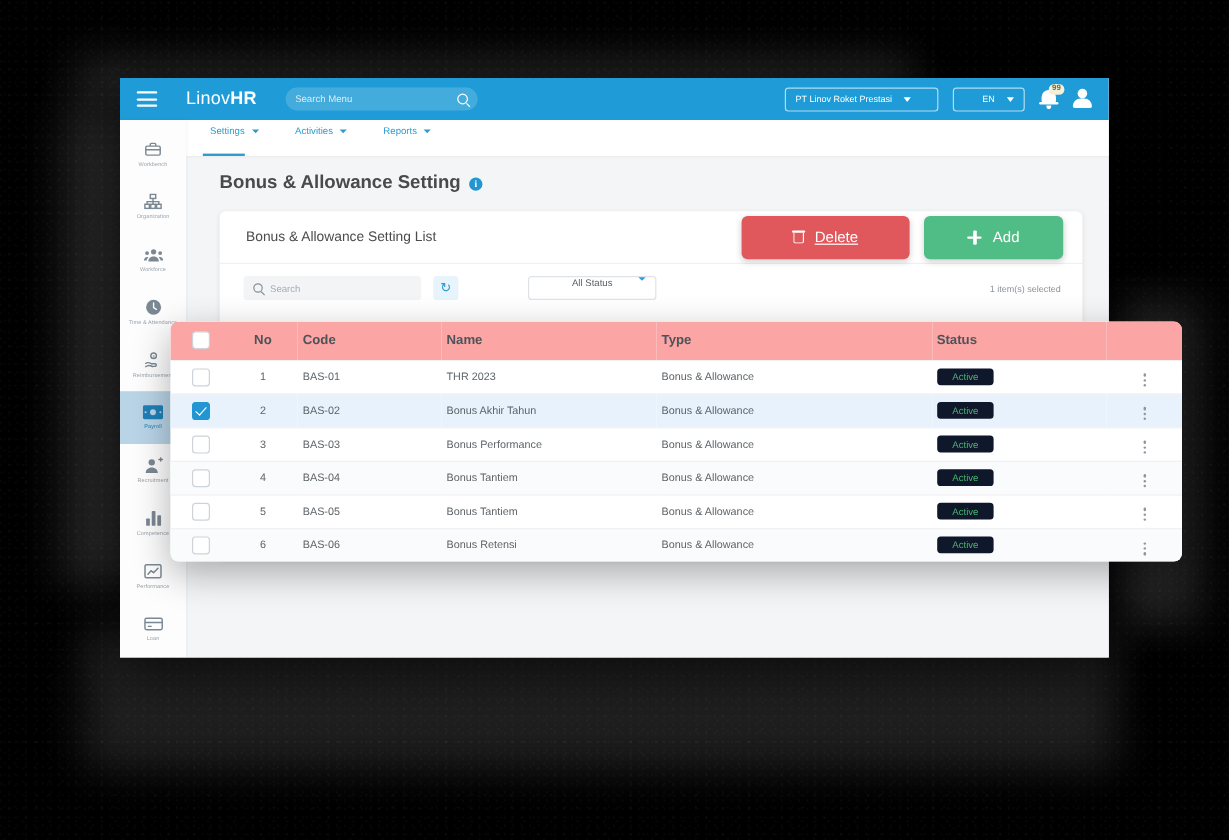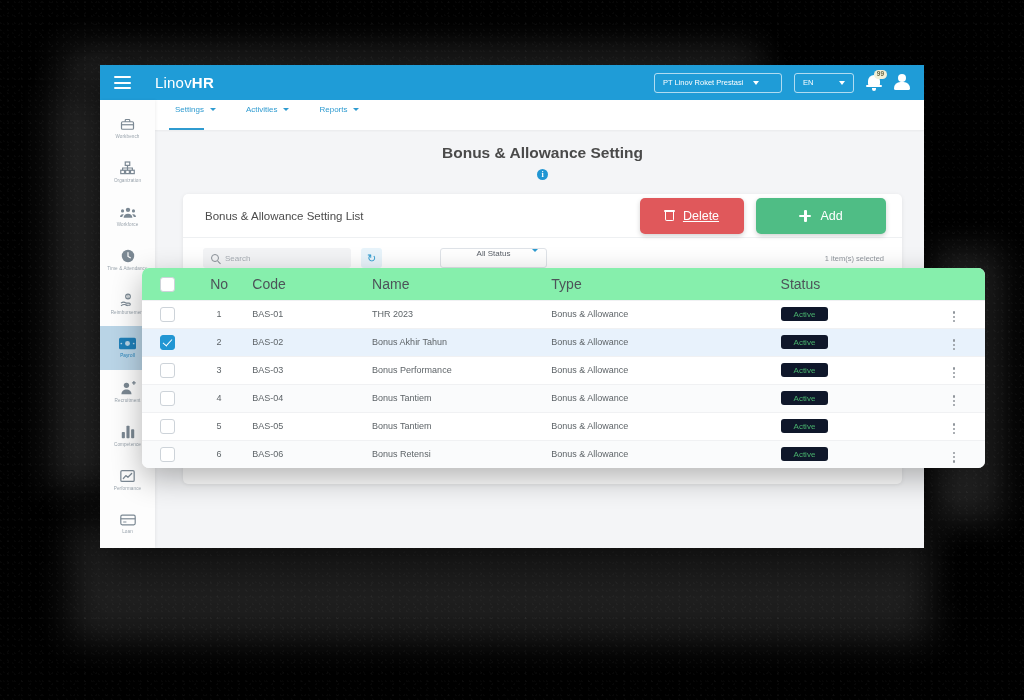--- a/index.html
+++ b/index.html
@@ -69,21 +69,21 @@
   .hsearch .mag::after { content:""; position:absolute; right:-3px; bottom:-2px; width:4px; height:1.4px; background:#fff; transform:rotate(45deg); }
 
   .topright { margin-left:auto; display:flex; align-items:center; gap:12px; }
   .pill {
     height:20px; border:1px solid rgba(255,255,255,.65); border-radius:3px;
     display:flex; align-items:center; padding:0 8px; gap:10px;
     color:#fff; font-size:7.5px; white-space:nowrap;
   }
   .pill .caret { width:0;height:0;border-left:3.5px solid transparent;border-right:3.5px solid transparent;border-top:4px solid #fff; }
   .pill.company { min-width:128px; }
-  .pill.lang { min-width:60px; justify-content:space-between; }
+  .pill.lang { min-width:60px; justify-content:flex-end; }
 
   .bell { position:relative; width:16px; height:17px; cursor:pointer; }
   .bell .body { position:absolute; left:2px; top:1px; width:12px; height:11px; background:#fff; border-radius:6px 6px 2px 2px; }
   .bell .rim { position:absolute; left:0; bottom:4px; width:16px; height:2px; background:#fff; border-radius:1px; }
   .bell .clap { position:absolute; left:6px; bottom:0; width:4px; height:3px; background:#fff; border-radius:0 0 3px 3px; }
   .badge {
     position:absolute; right:-5px; top:-4px;
     background:#f2f0d8; color:#6b6b4a;
     font-size:6.5px; font-weight:700;
     border-radius:8px; padding:1px 3px; line-height:1;
@@ -132,21 +132,21 @@
     position:relative;
   }
   .tab .caret { width:0;height:0;border-left:3px solid transparent;border-right:3px solid transparent;border-top:3.5px solid #2f9bd0; }
   .tab.active::after {
     content:""; position:absolute; left:-6px; right:12px; bottom:0; height:2px; background:#2f9bd0;
   }
 
   .page { padding: 14px 22px 0 28px; }
   .page-title {
     font-size:15.5px; color:#4a4a4a; font-weight:700;
-    display:flex; align-items:center; gap:7px;flex-direction:column;
+    display:flex; align-items:center; gap:7px;
   }
   .info-icon {
     width:11px; height:11px; border-radius:50%; background:#2196d3;
     color:#fff; font-size:8px; font-weight:700;
     display:flex; align-items:center; justify-content:center;
     font-family:"Liberation Serif", serif;
     cursor:pointer;
   }
 
   
@@ -164,22 +164,22 @@
     border-bottom:1px solid #eef0f2;
   }
   .card-title { font-size:11.5px; color:#4c4c4c;text-align:right; }
   .head-actions { margin-left:auto; display:flex; gap:12px; position:relative; top:0; }
   .btn {
     height:36px; border-radius:5px; border:0; cursor:pointer;
     color:#fff; font-size:12.5px; font-family:"Liberation Sans", sans-serif;
     display:flex; align-items:center; justify-content:center; gap:9px;
     box-shadow: 0 2px 5px rgba(0,0,0,.18);
   }
-  .btn-delete { background:#e0585b; width:104px;text-decoration:underline; }
-  .btn-add { background:#4fbd85; width:130px; }
+  .btn-delete { background:#e0585b; width:140px;text-decoration:underline; }
+  .btn-add { background:#4fbd85; width:116px; }
   .trash { width:9px; height:11px; position:relative; }
   .trash .lid { position:absolute; top:0; left:-1px; width:11px; height:1.6px; background:#fff; border-radius:1px; }
   .trash .can { position:absolute; top:2.4px; left:0.3px; width:8.4px; height:8.6px; border:1.4px solid #fff; border-top:0; border-radius:0 0 2px 2px; }
   .plus { position:relative; width:12px; height:12px; }
   .plus::before,.plus::after { content:""; position:absolute; background:#fff; border-radius:1px; }
   .plus::before { left:0; top:5px; width:12px; height:2.2px; }
   .plus::after { top:0; left:5px; height:12px; width:2.2px; }
 
   .filter-row {
     display:flex; align-items:center; gap:10px;
@@ -213,23 +213,23 @@
     left:142px; top:268px;
     width:843px;
     background:#fff;
     border-radius:7px;
     box-shadow: 0 10px 30px rgba(0,0,0,.30);
     overflow:hidden;
     z-index:5;
   }
   table { width:100%; border-collapse:collapse; }
   thead th {
-    background:#86efac;
+    background:#fca5a5;
     height:32px;
-    font-size:14px; font-weight:400; color:#4d5359;
+    font-size:11px; font-weight:700; color:#4d5359;
     text-align:left; padding:0 4px;
   }
   tbody td {
     height:28px;
     font-size:9px; color:#5e6468;
     padding:0 4px;
     border-top:1px solid #f0f1f3;
   }
   tbody tr:nth-child(even) td { background:#fafbfc; }
   tbody tr.selected td { background:#e8f2fc; }
@@ -272,20 +272,24 @@
   <div id="app">
 
     <div class="topbar">
       <div class="hamburger">
           <span></span>
           <span></span>
           <span></span>
         </div>
       <div class="brand">
         <span>Linov</span><b>HR</b>
+      </div>
+      <div class="hsearch">
+        <input value="" placeholder="Search Menu" style="">
+        <span class="mag"></span>
       </div>
 
       <div class="topright">
         <div class="pill company">
           <span>PT Linov Roket Prestasi</span>
           <span class="caret"></span>
         </div>
         <div class="pill lang">
           <span>EN</span>
           <span class="caret"></span>

